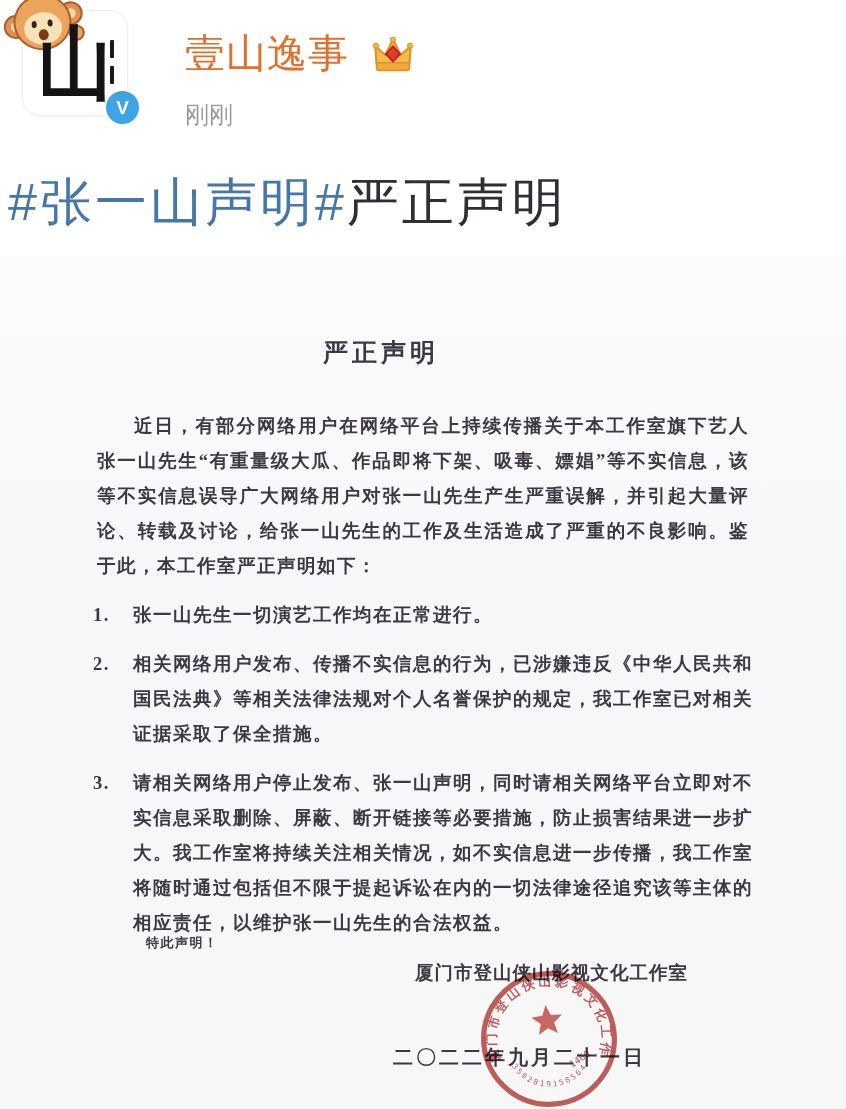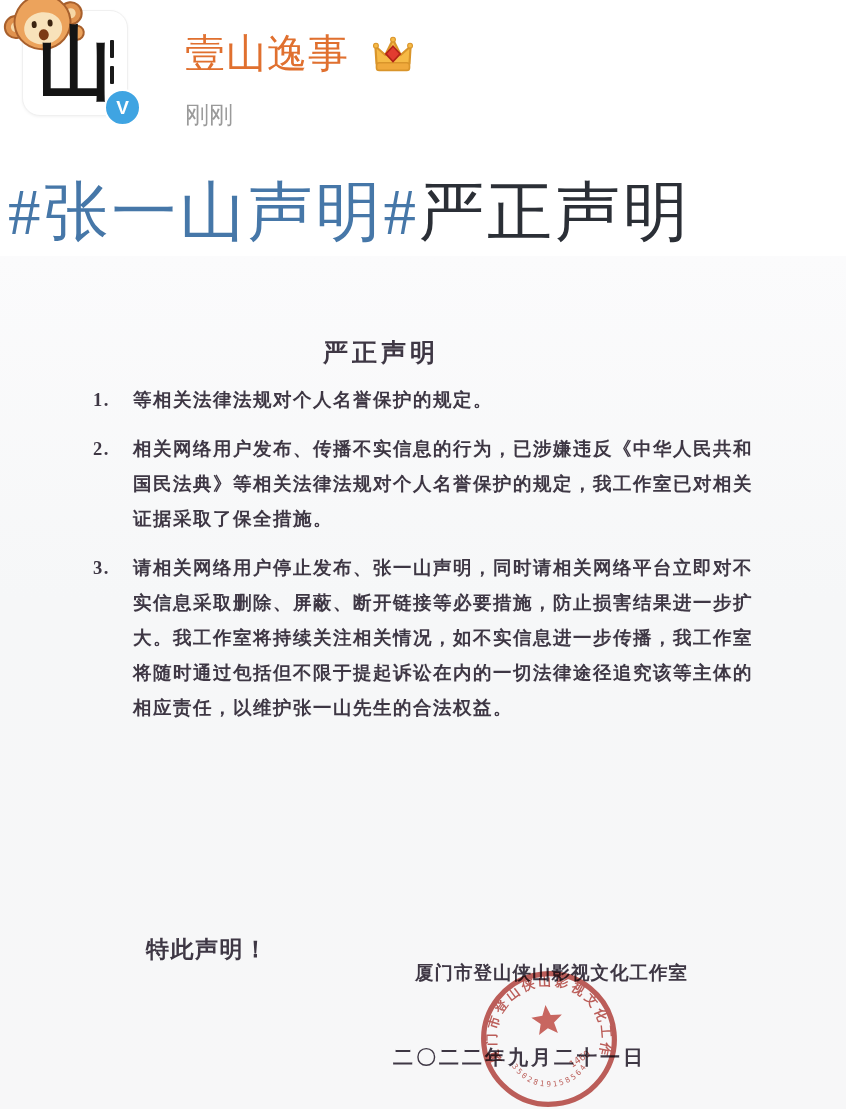--- a/index.html
+++ b/index.html
@@ -31,36 +31,36 @@
   .m-mouth { position:absolute; left:14px; top:17px; width:10px; height:11px; border-radius:50%; background:#7c3b16; }
   .m-arm { position:absolute; right:2px; top:34px; width:16px; height:16px; border-radius:50%; background:#eca35c; border:2px solid #a8602d; }
 
   .id-block { margin-left:57px; padding-top:16px; }
   .name-row { display:flex; align-items:center; gap:22px; }
   .username { font-size:40px; color:#e0702f; letter-spacing:1px; }
   .crown { width:44px; height:42px; margin-top:2px; }
   .timestamp { margin-top:18px; font-size:24px; color:#9a9a9a; }
 
   
-  .post-title { position:absolute; top:168px; left:8px; font-size:65px; font-weight:500; letter-spacing:3px; white-space:nowrap;font-family:Liberation Serif, serif; }
+  .post-title { position:absolute; top:168px; left:8px; font-size:52px; font-weight:500; letter-spacing:3px; white-space:nowrap; }
   .hashtag { color:#4677a8; }
   .title-rest { color:#2b2f36; }
 
   
   .doc { position:absolute; top:256px; left:0; width:846px; height:853px;
          background:linear-gradient(180deg,#fbfbfc 0%, #f6f7f8 40%, #f7f7f8 100%);
          color:#3e3744; font-family:"Liberation Serif", serif; font-weight:700; }
   .doc-title { text-align:center; padding-top:80px; font-size:25px; letter-spacing:4px; transform:translateX(-42px); }
   .doc-para { margin:40px auto 0; width:652px; font-size:18.5px; line-height:35px; letter-spacing:1.5px;
               text-indent:2em; text-align:justify; }
   .doc-list { width:660px; margin:14px auto 0; }
   .doc-item { display:flex; margin-bottom:14px; font-size:18.5px; line-height:35px; letter-spacing:1.5px; }
   .doc-num { width:40px; flex:0 0 40px; }
   .doc-item-text { flex:1; text-align:justify; }
-  .doc-closing { position:absolute; left:146px; top:678px; font-size:23px; letter-spacing:1.5px; }
+  .doc-closing { position:absolute; left:146px; top:678px; font-size:13px; letter-spacing:1.5px; }
   .doc-signature { position:absolute; right:158px; top:704px; font-size:18.5px; letter-spacing:1px; }
   .doc-date { position:absolute; right:200px; top:788px; font-size:20px; letter-spacing:3px; }
 
   
   .seal { position:absolute; left:478px; top:968px; width:142px; height:142px;
           transform:rotate(-6deg); mix-blend-mode:multiply; opacity:.88; }
 </style>
 </head>
 <body>
 
@@ -109,25 +109,26 @@
       </div>
       <div class="timestamp">刚刚</div>
     </div>
   </header>
 
   <h1 class="post-title"><span class="hashtag">#张一山声明#</span><span class="title-rest">严正声明</span></h1>
 
   <div class="doc">
     <h2 class="doc-title">严正声明</h2>
 
+    <p class="doc-para">近日，有部分网络用户在网络平台上持续传播关于本工作室旗下艺人张一山先生“有重量级大瓜、作品即将下架、吸毒、嫖娼”等不实信息，该等不实信息误导广大网络用户对张一山先生产生严重误解，并引起大量评论、转载及讨论，给张一山先生的工作及生活造成了严重的不良影响。鉴于此，本工作室严正声明如下：</p>
 
     <div class="doc-list">
       <div class="doc-item">
         <span class="doc-num">1.</span>
-        <span class="doc-item-text">等相关法律法规对个人名誉保护的规定。</span>
+        <span class="doc-item-text">张一山先生一切演艺工作均在正常进行。</span>
       </div>
       <div class="doc-item">
         <span class="doc-num">2.</span>
         <span class="doc-item-text">相关网络用户发布、传播不实信息的行为，已涉嫌违反《中华人民共和国民法典》等相关法律法规对个人名誉保护的规定，我工作室已对相关证据采取了保全措施。</span>
       </div>
       <div class="doc-item">
         <span class="doc-num">3.</span>
         <span class="doc-item-text">请相关网络用户停止发布、张一山声明，同时请相关网络平台立即对不实信息采取删除、屏蔽、断开链接等必要措施，防止损害结果进一步扩大。我工作室将持续关注相关情况，如不实信息进一步传播，我工作室将随时通过包括但不限于提起诉讼在内的一切法律途径追究该等主体的相应责任，以维护张一山先生的合法权益。</span>
       </div>
     </div>

